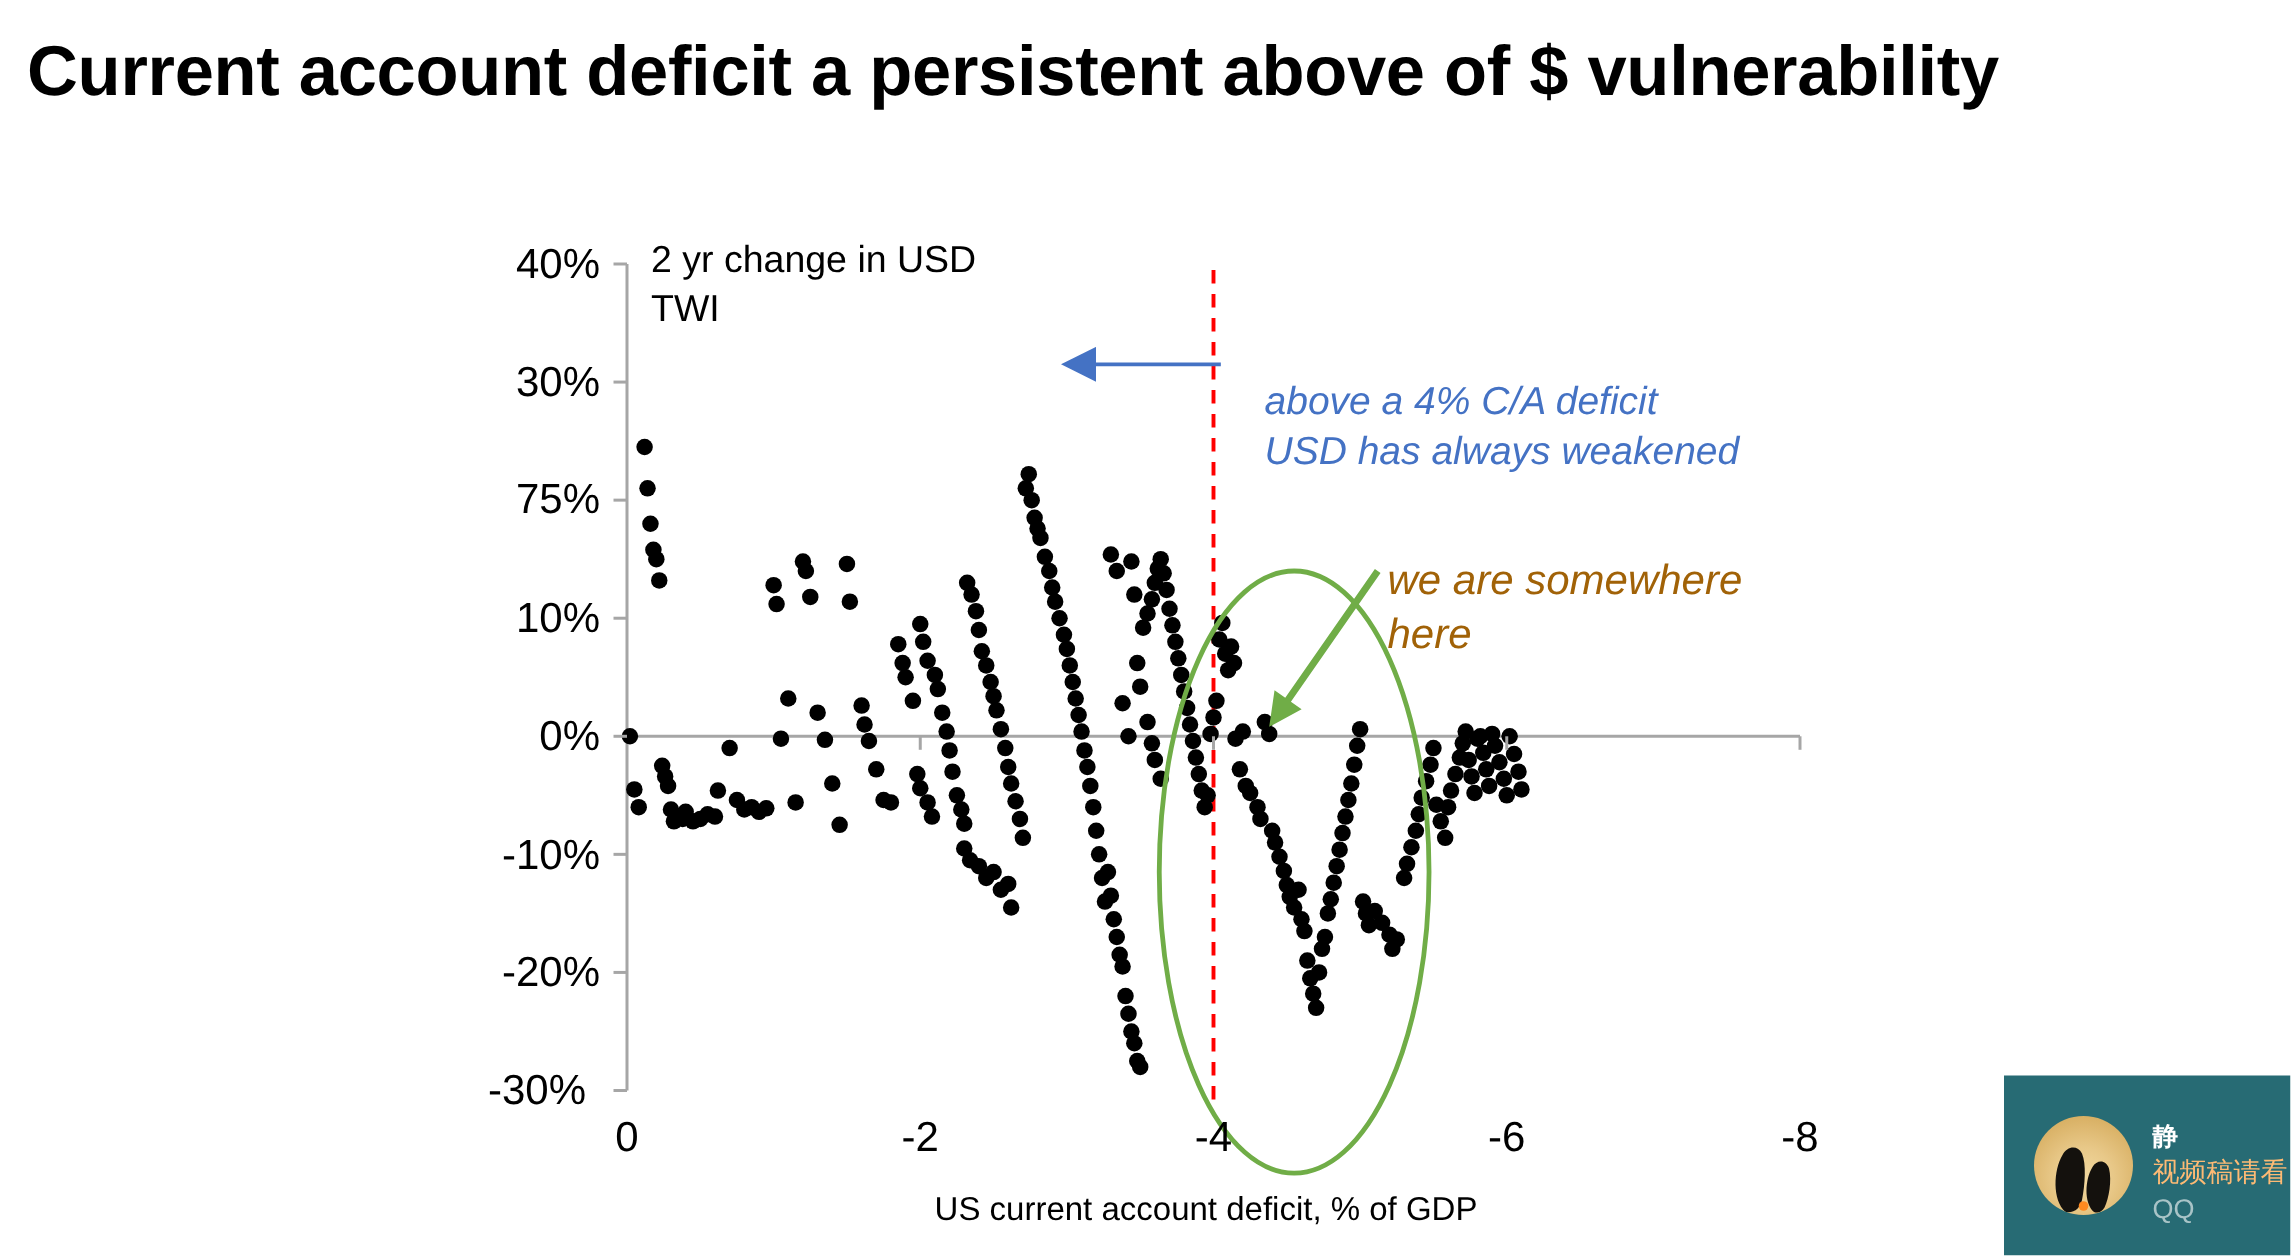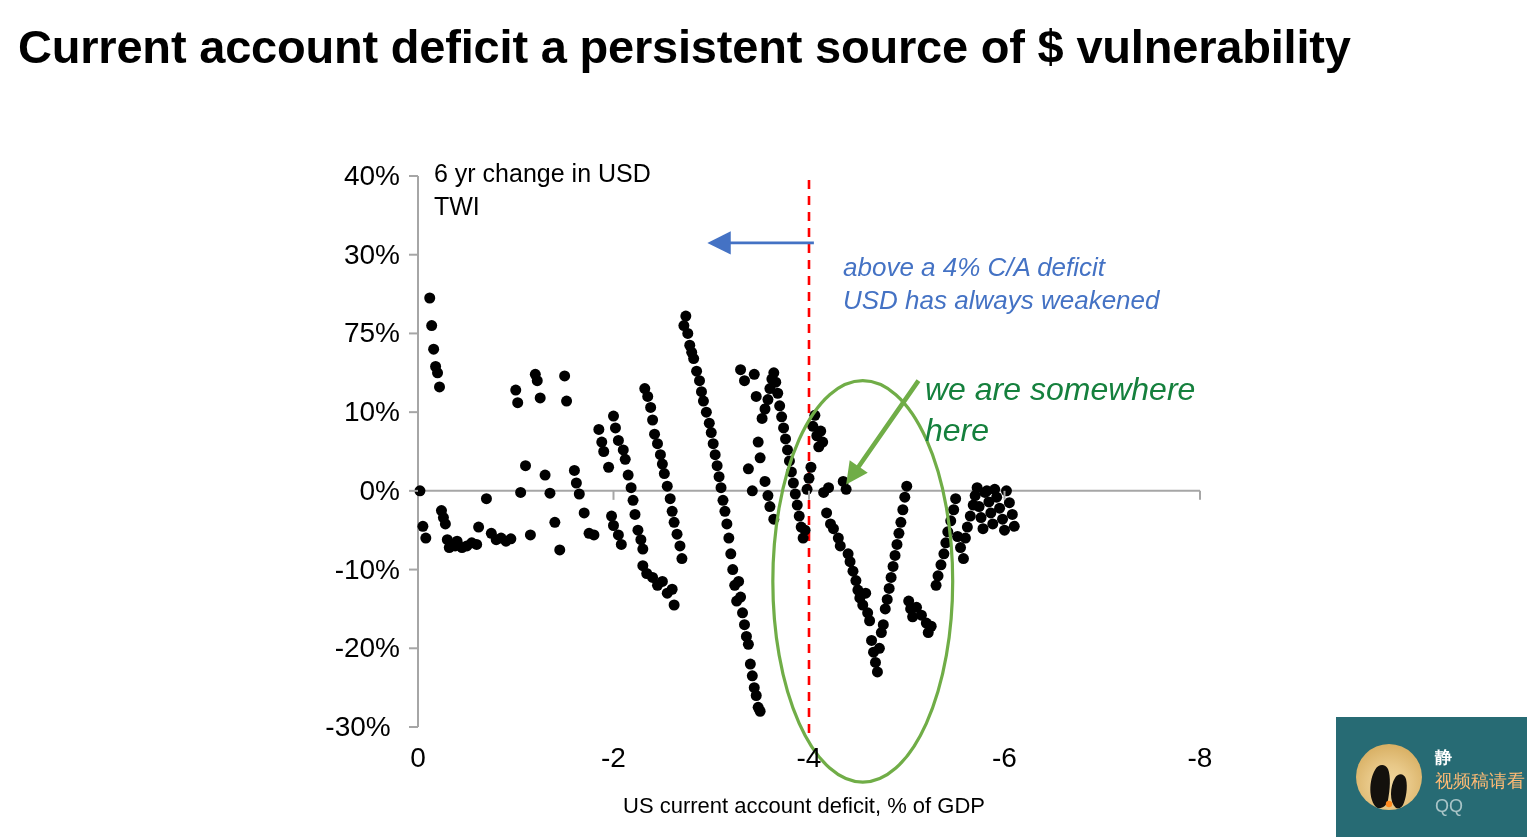--- a/index.html
+++ b/index.html
@@ -37,21 +37,21 @@
   .axis-title-x{
     position:absolute;left:404px;top:793px;width:800px;text-align:center;
     font-size:22px;color:#000;
   }
 
   
   .anno{
     position:absolute;font-style:italic;line-height:1.28;white-space:pre-line;
   }
   .anno-blue{left:843px;top:251px;font-size:26px;color:#4472C4;}
-  .anno-green{left:925px;top:369px;font-size:32px;color:#15803d;}
+  .anno-green{left:925px;top:369px;font-size:28px;color:#a16207;}
 
   
   .wm{
     position:absolute;left:1336px;top:717px;width:191px;height:120px;
     background:#276B74;overflow:hidden;
   }
   .wm-avatar{
     position:absolute;left:20px;top:27px;width:66px;height:66px;border-radius:50%;
     background:radial-gradient(circle at 50% 62%,#f2d9a0 0%,#e8c888 38%,#cfa24f 100%);
     overflow:hidden;
@@ -66,21 +66,21 @@
   }
   .wm-qq{
     position:absolute;left:99px;top:80px;font-size:18px;color:#a9c4c7;line-height:1;
   }
 </style>
 </head>
 <body>
 
 <div id="slide">
 
-  <div class="title">Current account deficit a persistent source of $ vulnerability</div>
+  <div class="title">Current account deficit a persistent above of $ vulnerability</div>
 
   <div id="chart">
 
     <svg id="plot-svg" width="1527" height="837">
       <defs>
         <marker id="arrowblue" markerWidth="9" markerHeight="9" refX="7.5" refY="4.5" orient="auto">
           <path d="M0,0 L9,4.5 L0,9 z" fill="#4472C4"></path>
         </marker>
       </defs>
 
@@ -389,21 +389,21 @@
         <div class="ytick" style="left: 316px; top: 713px; text-align: center;">-30%</div>
       </div>
     <div id="xlabels">
         <div class="xtick" style="left: 383px; top: 744px;">0</div>
         <div class="xtick" style="left: 578.5px; top: 744px;">-2</div>
         <div class="xtick" style="left: 774px; top: 744px;">-4</div>
         <div class="xtick" style="left: 969.5px; top: 744px;">-6</div>
         <div class="xtick" style="left: 1165px; top: 744px;">-8</div>
       </div>
 
-    <div class="axis-title-y">6 yr change in USD TWI</div>
+    <div class="axis-title-y">2 yr change in USD TWI</div>
     <div class="axis-title-x">US current account deficit, % of GDP</div>
 
     <div class="anno anno-blue">above a 4% C/A deficit
 USD has always weakened</div>
     <div class="anno anno-green">we are somewhere
 here</div>
   </div>
 
   <div class="wm">
     <div class="wm-avatar">

